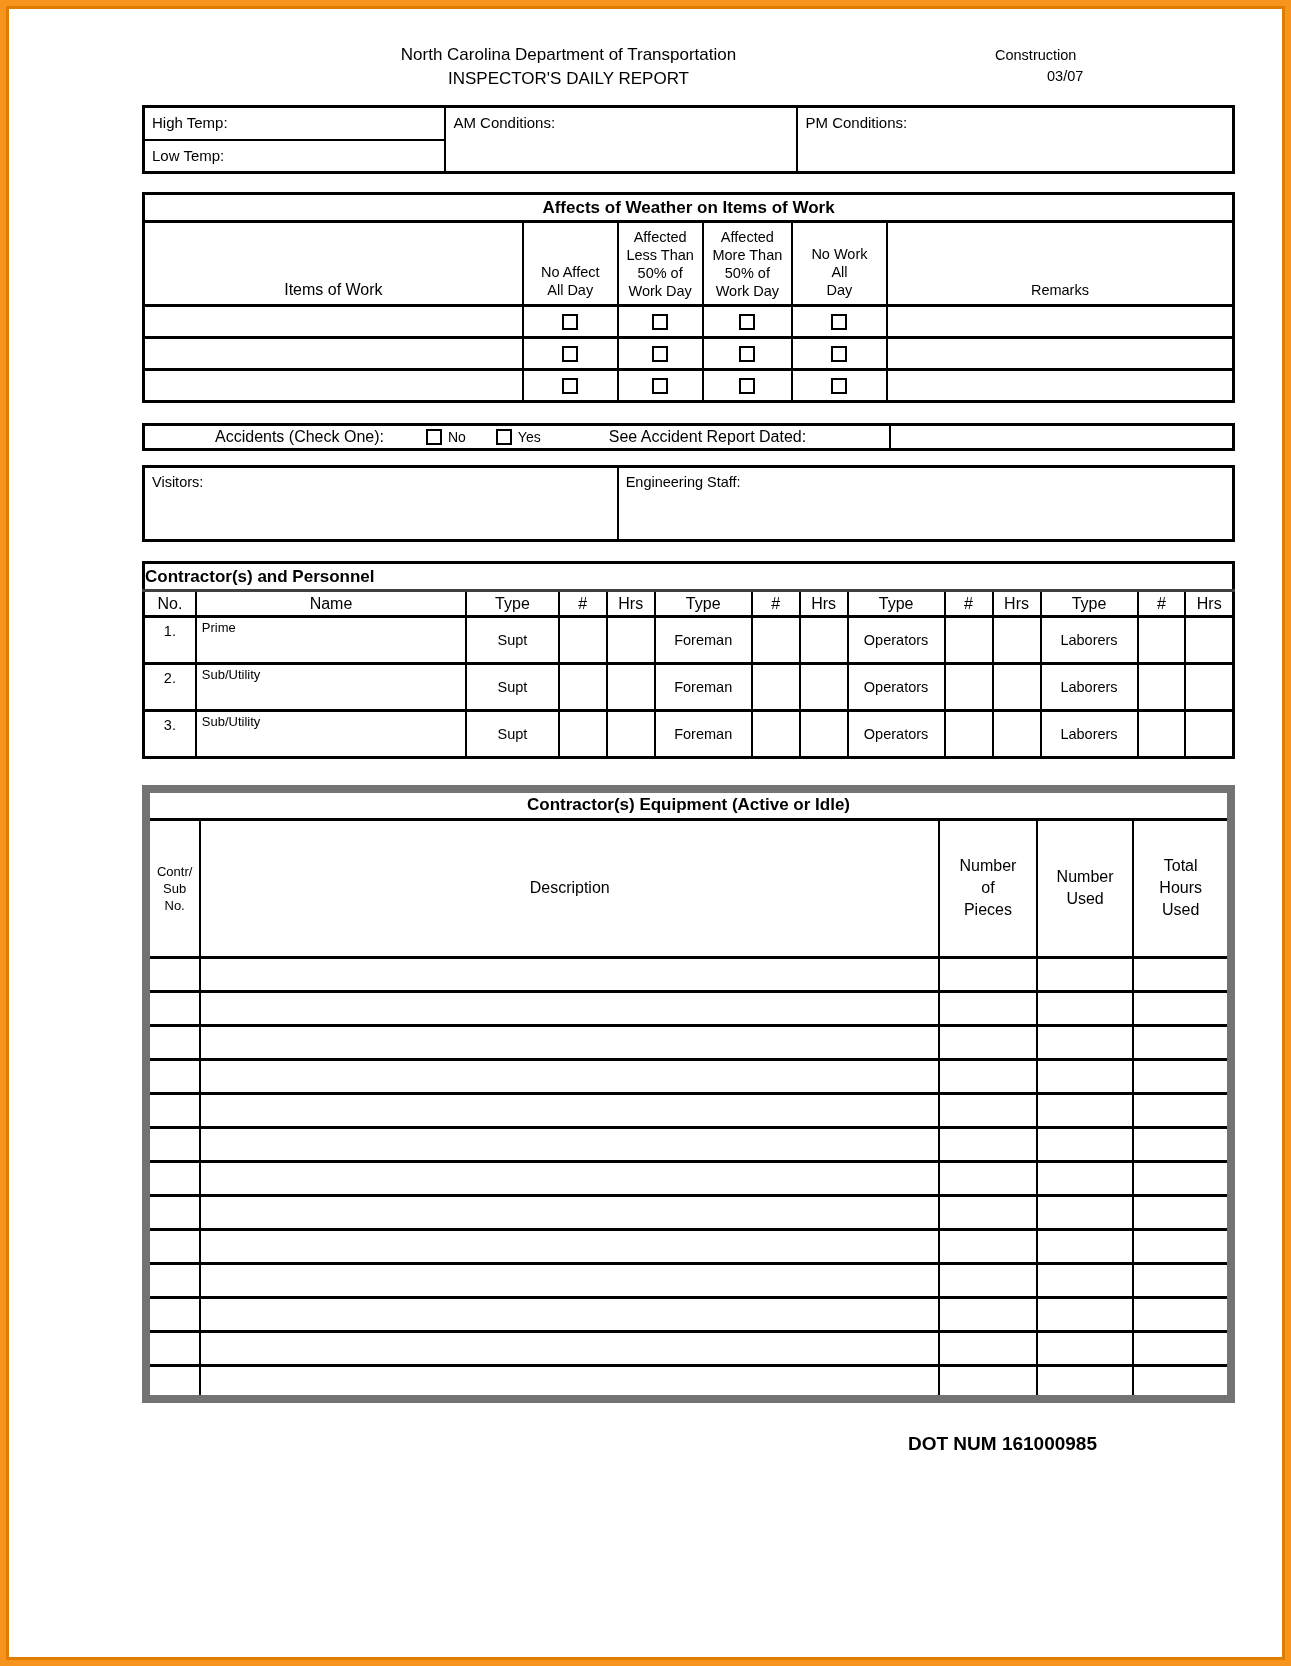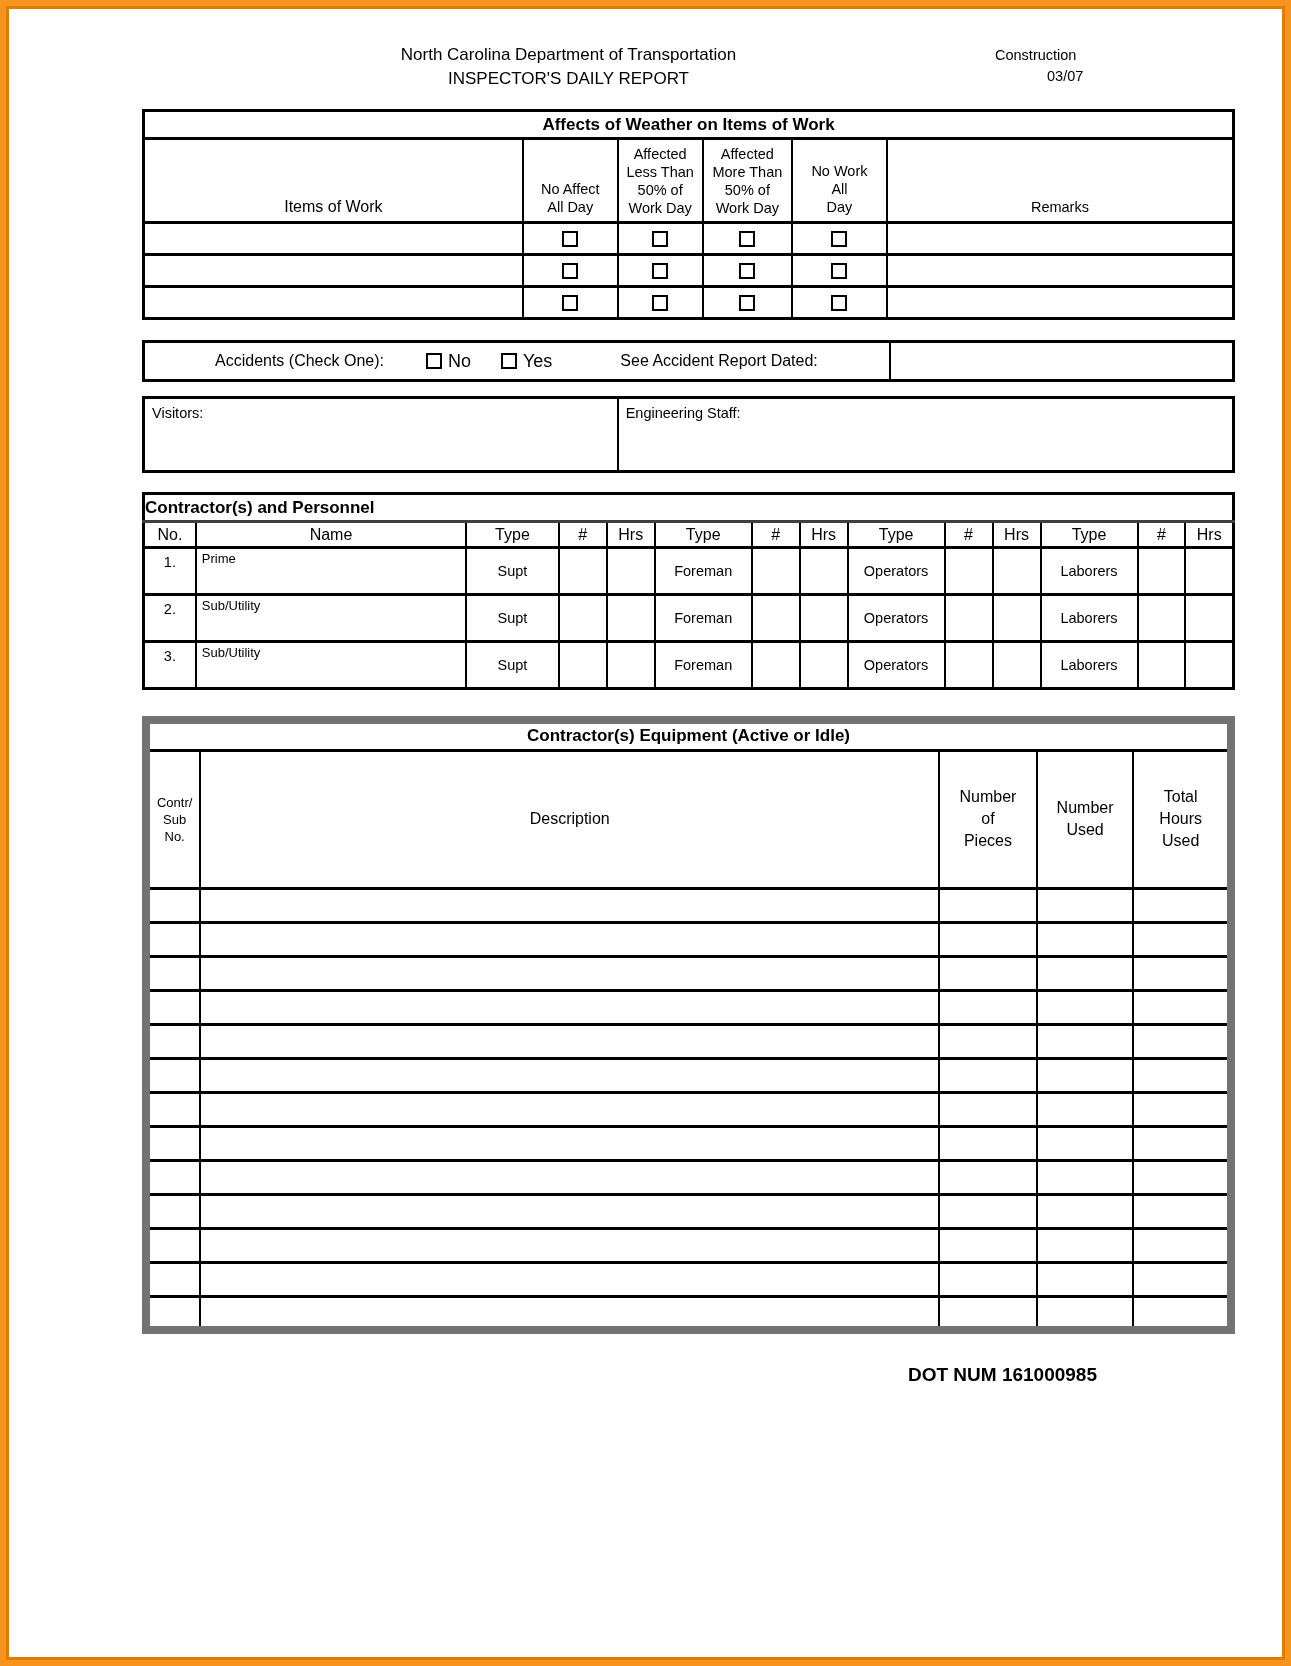--- a/index.html
+++ b/index.html
@@ -43,26 +43,26 @@
   
   .weather{ margin-top:18px; border:3px solid #000; }
   .weather .title-cell{ height:28px; text-align:center; font-weight:bold; font-size:17px; border-bottom:3px solid #000; vertical-align:middle; }
   .weather .hcell{ height:84px; text-align:center; font-size:14.5px; line-height:18px; white-space:pre-line; vertical-align:bottom; padding-bottom:5px; }
   .weather .hcell.mid{ vertical-align:middle; padding-bottom:0; }
   .weather .items-h{ font-size:16px; }
   .weather .wrow td{ height:32px; text-align:center; vertical-align:middle; border-top:3px solid #000; }
   .cb{ display:inline-block; width:16px; height:16px; border:2px solid #000; background:#fff; vertical-align:middle; }
 
   
-  .accbar{ margin-top:20px; height:42px; border:3px solid #000; display:flex; align-items:stretch; }
+  .accbar{ margin-top:20px; height:28px; border:3px solid #000; display:flex; align-items:stretch; }
   .acc-left{ width:68.6%; border-right:2px solid #000; display:flex; align-items:center; font-size:16px; padding-left:70px; }
   .acc-left .lbl{ }
   .acc-left .cb{ margin-left:42px; }
   .acc-left .cb2{ margin-left:30px; }
-  .acc-left .opt{ margin-left:6px; font-size:18px; }
+  .acc-left .opt{ margin-left:6px; font-size:14px; }
   .acc-left .rpt{ margin-left:68px; }
   .acc-right{ flex:1; }
 
   
   .visitors{ margin-top:14px; border:3px solid #000; }
   .visitors td{ height:74px; vertical-align:top; padding:6px 7px; font-size:14.5px; }
 
   
   .personnel{ margin-top:19px; border:3px solid #000; }
   .personnel .title-cell{ height:28px; text-align:left; font-weight:bold; font-size:17px; border-bottom:3px solid #404040; vertical-align:middle; }
@@ -93,20 +93,37 @@
           <div class="t1">North Carolina Department of Transportation</div>
           <div class="t2">INSPECTOR'S DAILY REPORT</div>
         </div>
         <div class="hdr-corner">
           <div class="c1">Construction</div>
           <div class="c2">03/07</div>
         </div>
       </div>
 
 
+      <table class="temps">
+        <colgroup>
+            <col style="width:27.7%">
+            <col style="width:32.3%">
+            <col style="width:40%">
+          </colgroup>
+        <tbody>
+            <tr>
+          <td class="half"><span>High Temp:</span></td>
+          <td rowspan="2"><span>AM Conditions:</span></td>
+          <td rowspan="2"><span>PM Conditions:</span></td>
+        </tr>
+        <tr>
+          <td class="half"><span>Low Temp:</span></td>
+        </tr>
+      </tbody>
+        </table>
 
       <table class="weather">
         <colgroup>
             <col style="width:34.8%">
             <col style="width:8.7%">
             <col style="width:7.8%">
             <col style="width:8.2%">
             <col style="width:8.7%">
             <col style="width:31.8%">
           </colgroup>

